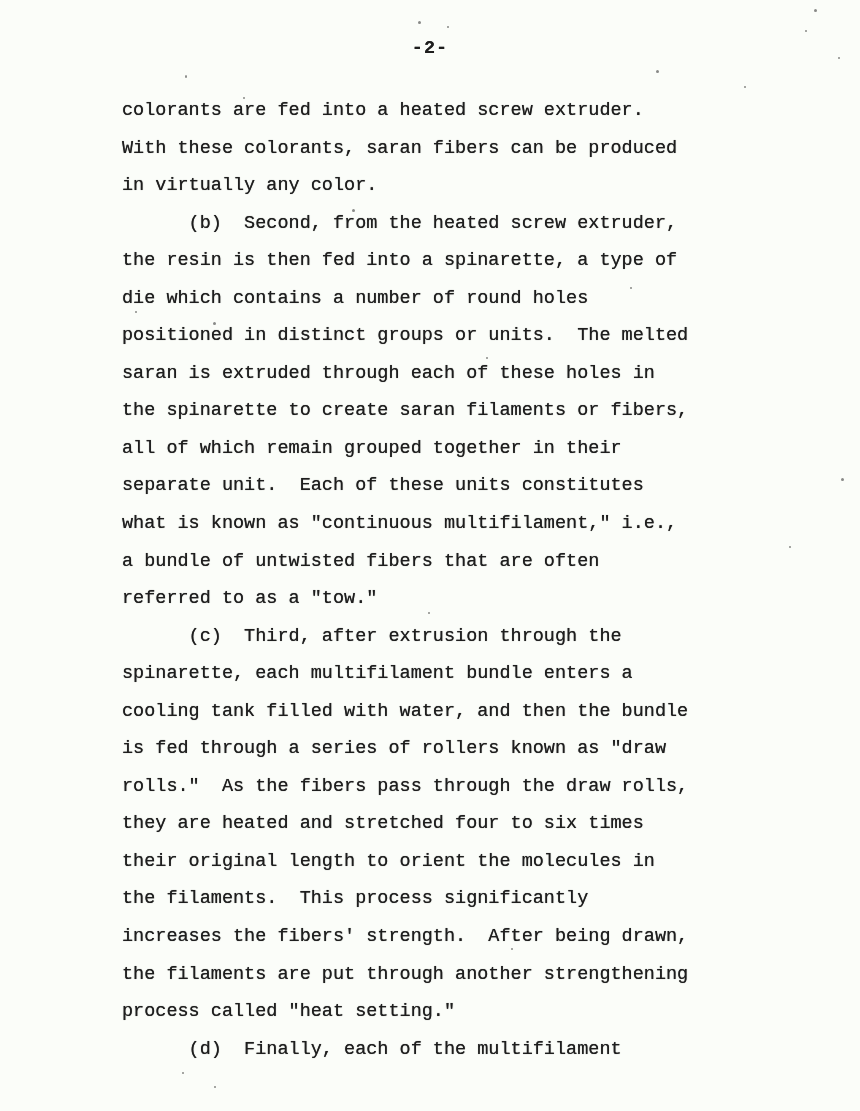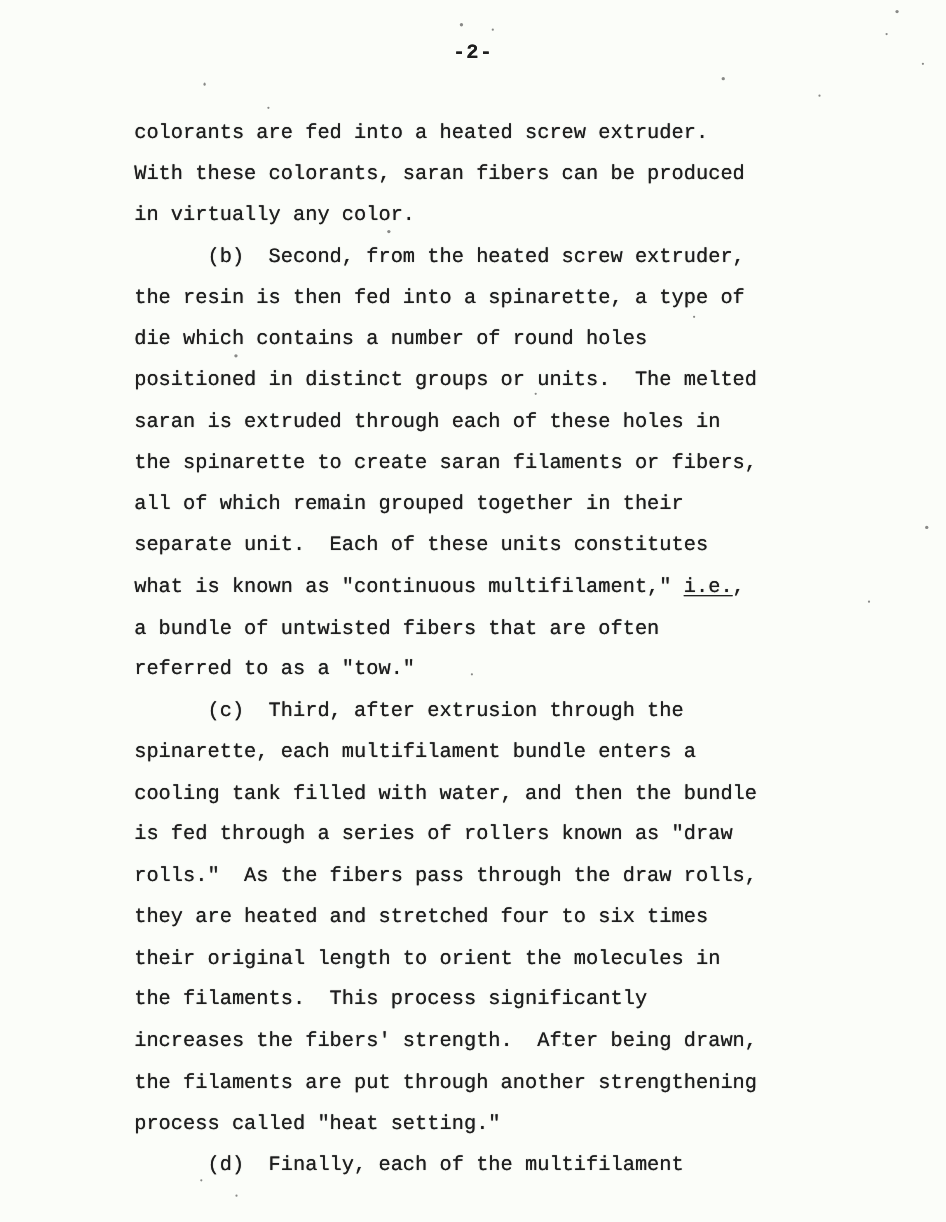--- a/index.html
+++ b/index.html
@@ -30,24 +30,23 @@
   .text-block {
     position: absolute;
     top: 92px;
     left: 122px;
     width: 640px;
     font-size: 18.5px;
     line-height: 37.55px;
     white-space: pre;
     letter-spacing: 0px;
     text-shadow: 0 0 0.7px rgba(25,25,25,0.9);
-    margin-top: 10px;
   }
   .line { height: 37.55px; }
-  .u { text-decoration: underline; text-underline-offset: 3px; }
+  .u { text-underline-offset: 3px; }
   .speck {
     position: absolute;
     background: #2a2a2a;
     border-radius: 50%;
     opacity: 0.55;
   }
 </style>
 </head>
 <body>
 

